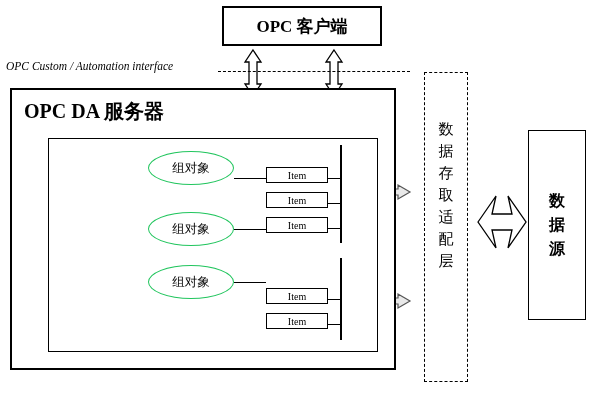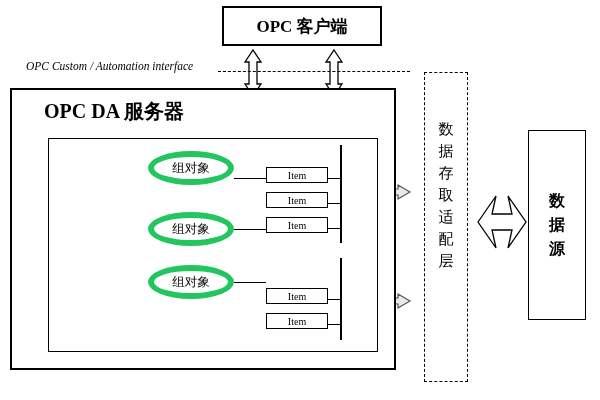--- a/index.html
+++ b/index.html
@@ -27,21 +27,20 @@
   }
   .thin {
     border-width: 1px;
   }
   .dashed {
     border: 1px dashed #000000;
   }
   .label-text {
     position: absolute;
     white-space: nowrap;
-    margin-left: 20px;
   }
   
   #opc-client {
     left: 222px;
     top: 6px;
     width: 160px;
     height: 40px;
     font-size: 17px;
     font-weight: bold;
   }
@@ -87,21 +86,21 @@
     top: 150px;
     width: 86px;
     font-size: 15px;
     line-height: 24px;
     text-align: center;
   }
   
   .ellipse {
     position: absolute;
     box-sizing: border-box;
-    border: 6px solid #22c55e;
+    border: 1px solid #22c55e;
     border-radius: 50%;
     background: #ffffff;
     display: flex;
     align-items: center;
     justify-content: center;
     font-size: 12.5px;
     width: 86px;
     height: 34px;
   }
   #grp1 { left: 148px; top: 151px; }

